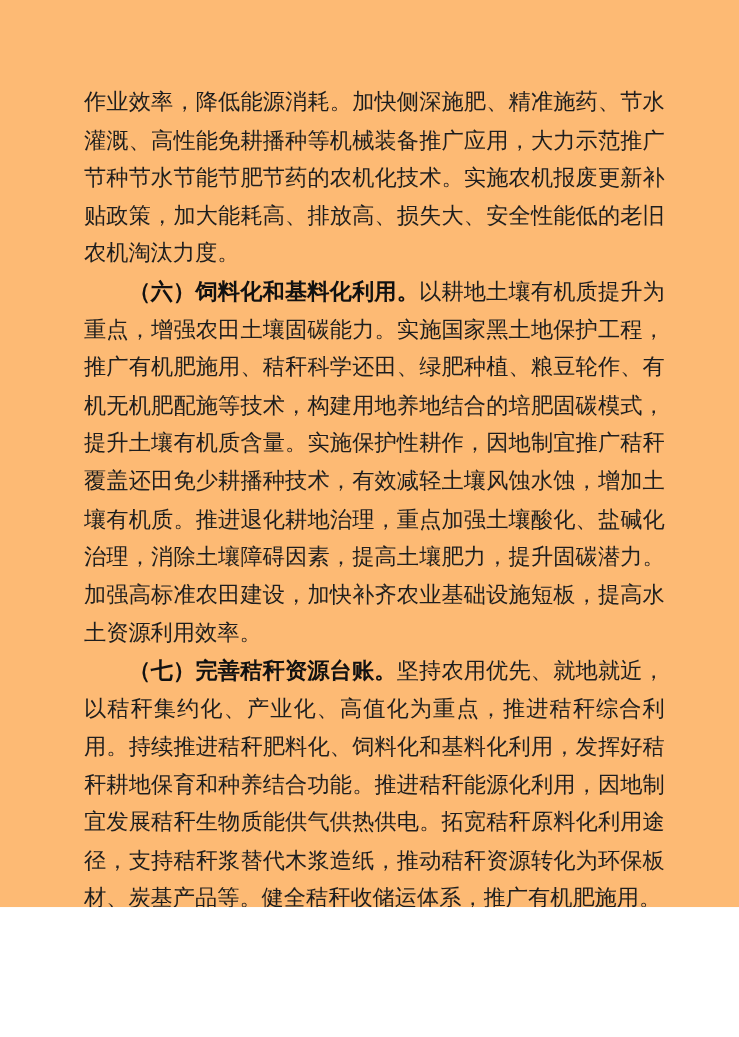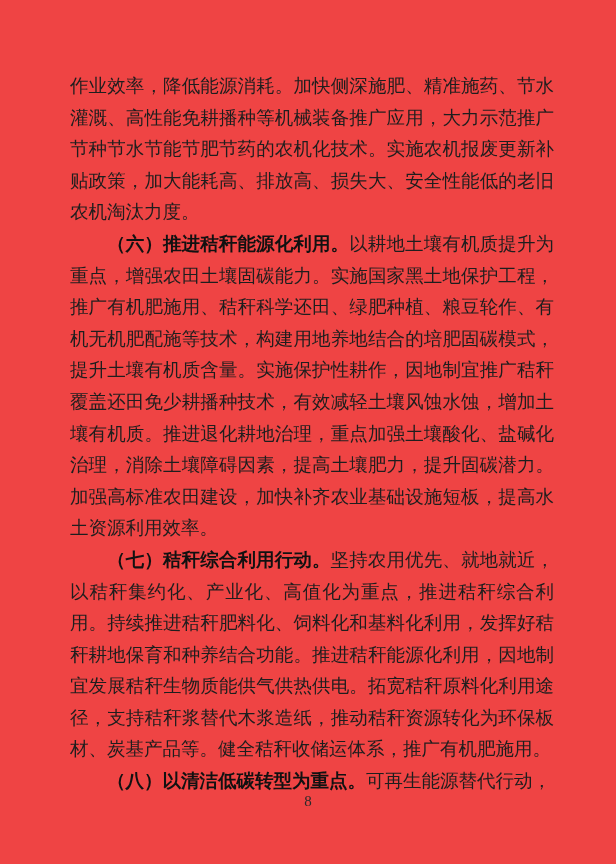--- a/index.html
+++ b/index.html
@@ -3,22 +3,22 @@
 <meta charset="utf-8">
 <style>
   html, body {
     margin: 0;
     padding: 0;
     background: #ffffff;
   }
   .page {
     position: relative;
     width: 616px;
-    height: 864px;
-    background: #ef4444;
+    height: 756px;
+    background: #fdba74;
     overflow: hidden;
     font-family: "Liberation Serif", "DejaVu Serif", serif;
     color: #1e1e1e;
   }
   .text-block {
     position: absolute;
     left: 70px;
     top: 71px;
     width: 484px;
   }
@@ -50,22 +50,22 @@
   }
 </style>
 </head>
 <body>
 
 <div class="page">
   <div class="text-block">
 
     <p class="para"><span>作业效率，降低能源消耗。加快侧深施肥、精准施药、节水灌溉、高性能免耕播种等机械装备推广应用，大力示范推广节种节水节能节肥节药的农机化技术。实施农机报废更新补贴政策，加大能耗高、排放高、损失大、安全性能低的老旧农机淘汰力度。</span></p>
 
-    <p class="para indent"><span class="section-heading">（六）推进秸秆能源化利用。</span><span>以耕地土壤有机质提升为重点，增强农田土壤固碳能力。实施国家黑土地保护工程，推广有机肥施用、秸秆科学还田、绿肥种植、粮豆轮作、有机无机肥配施等技术，构建用地养地结合的培肥固碳模式，提升土壤有机质含量。实施保护性耕作，因地制宜推广秸秆覆盖还田免少耕播种技术，有效减轻土壤风蚀水蚀，增加土壤有机质。推进退化耕地治理，重点加强土壤酸化、盐碱化治理，消除土壤障碍因素，提高土壤肥力，提升固碳潜力。加强高标准农田建设，加快补齐农业基础设施短板，提高水土资源利用效率。</span></p>
+    <p class="para indent"><span class="section-heading">（六）饲料化和基料化利用。</span><span>以耕地土壤有机质提升为重点，增强农田土壤固碳能力。实施国家黑土地保护工程，推广有机肥施用、秸秆科学还田、绿肥种植、粮豆轮作、有机无机肥配施等技术，构建用地养地结合的培肥固碳模式，提升土壤有机质含量。实施保护性耕作，因地制宜推广秸秆覆盖还田免少耕播种技术，有效减轻土壤风蚀水蚀，增加土壤有机质。推进退化耕地治理，重点加强土壤酸化、盐碱化治理，消除土壤障碍因素，提高土壤肥力，提升固碳潜力。加强高标准农田建设，加快补齐农业基础设施短板，提高水土资源利用效率。</span></p>
 
-    <p class="para indent"><span class="section-heading">（七）秸秆综合利用行动。</span><span>坚持农用优先、就地就近，以秸秆集约化、产业化、高值化为重点，推进秸秆综合利用。持续推进秸秆肥料化、饲料化和基料化利用，发挥好秸秆耕地保育和种养结合功能。推进秸秆能源化利用，因地制宜发展秸秆生物质能供气供热供电。拓宽秸秆原料化利用途径，支持秸秆浆替代木浆造纸，推动秸秆资源转化为环保板材、炭基产品等。健全秸秆收储运体系，推广有机肥施用。</span></p>
+    <p class="para indent"><span class="section-heading">（七）完善秸秆资源台账。</span><span>坚持农用优先、就地就近，以秸秆集约化、产业化、高值化为重点，推进秸秆综合利用。持续推进秸秆肥料化、饲料化和基料化利用，发挥好秸秆耕地保育和种养结合功能。推进秸秆能源化利用，因地制宜发展秸秆生物质能供气供热供电。拓宽秸秆原料化利用途径，支持秸秆浆替代木浆造纸，推动秸秆资源转化为环保板材、炭基产品等。健全秸秆收储运体系，推广有机肥施用。</span></p>
 
     <p class="para indent"><span class="section-heading">（八）以清洁低碳转型为重点。</span><span>可再生能源替代行动，</span></p>
 
   </div>
 
   <div class="page-number">8</div>
 </div>
 
 </body></html>

